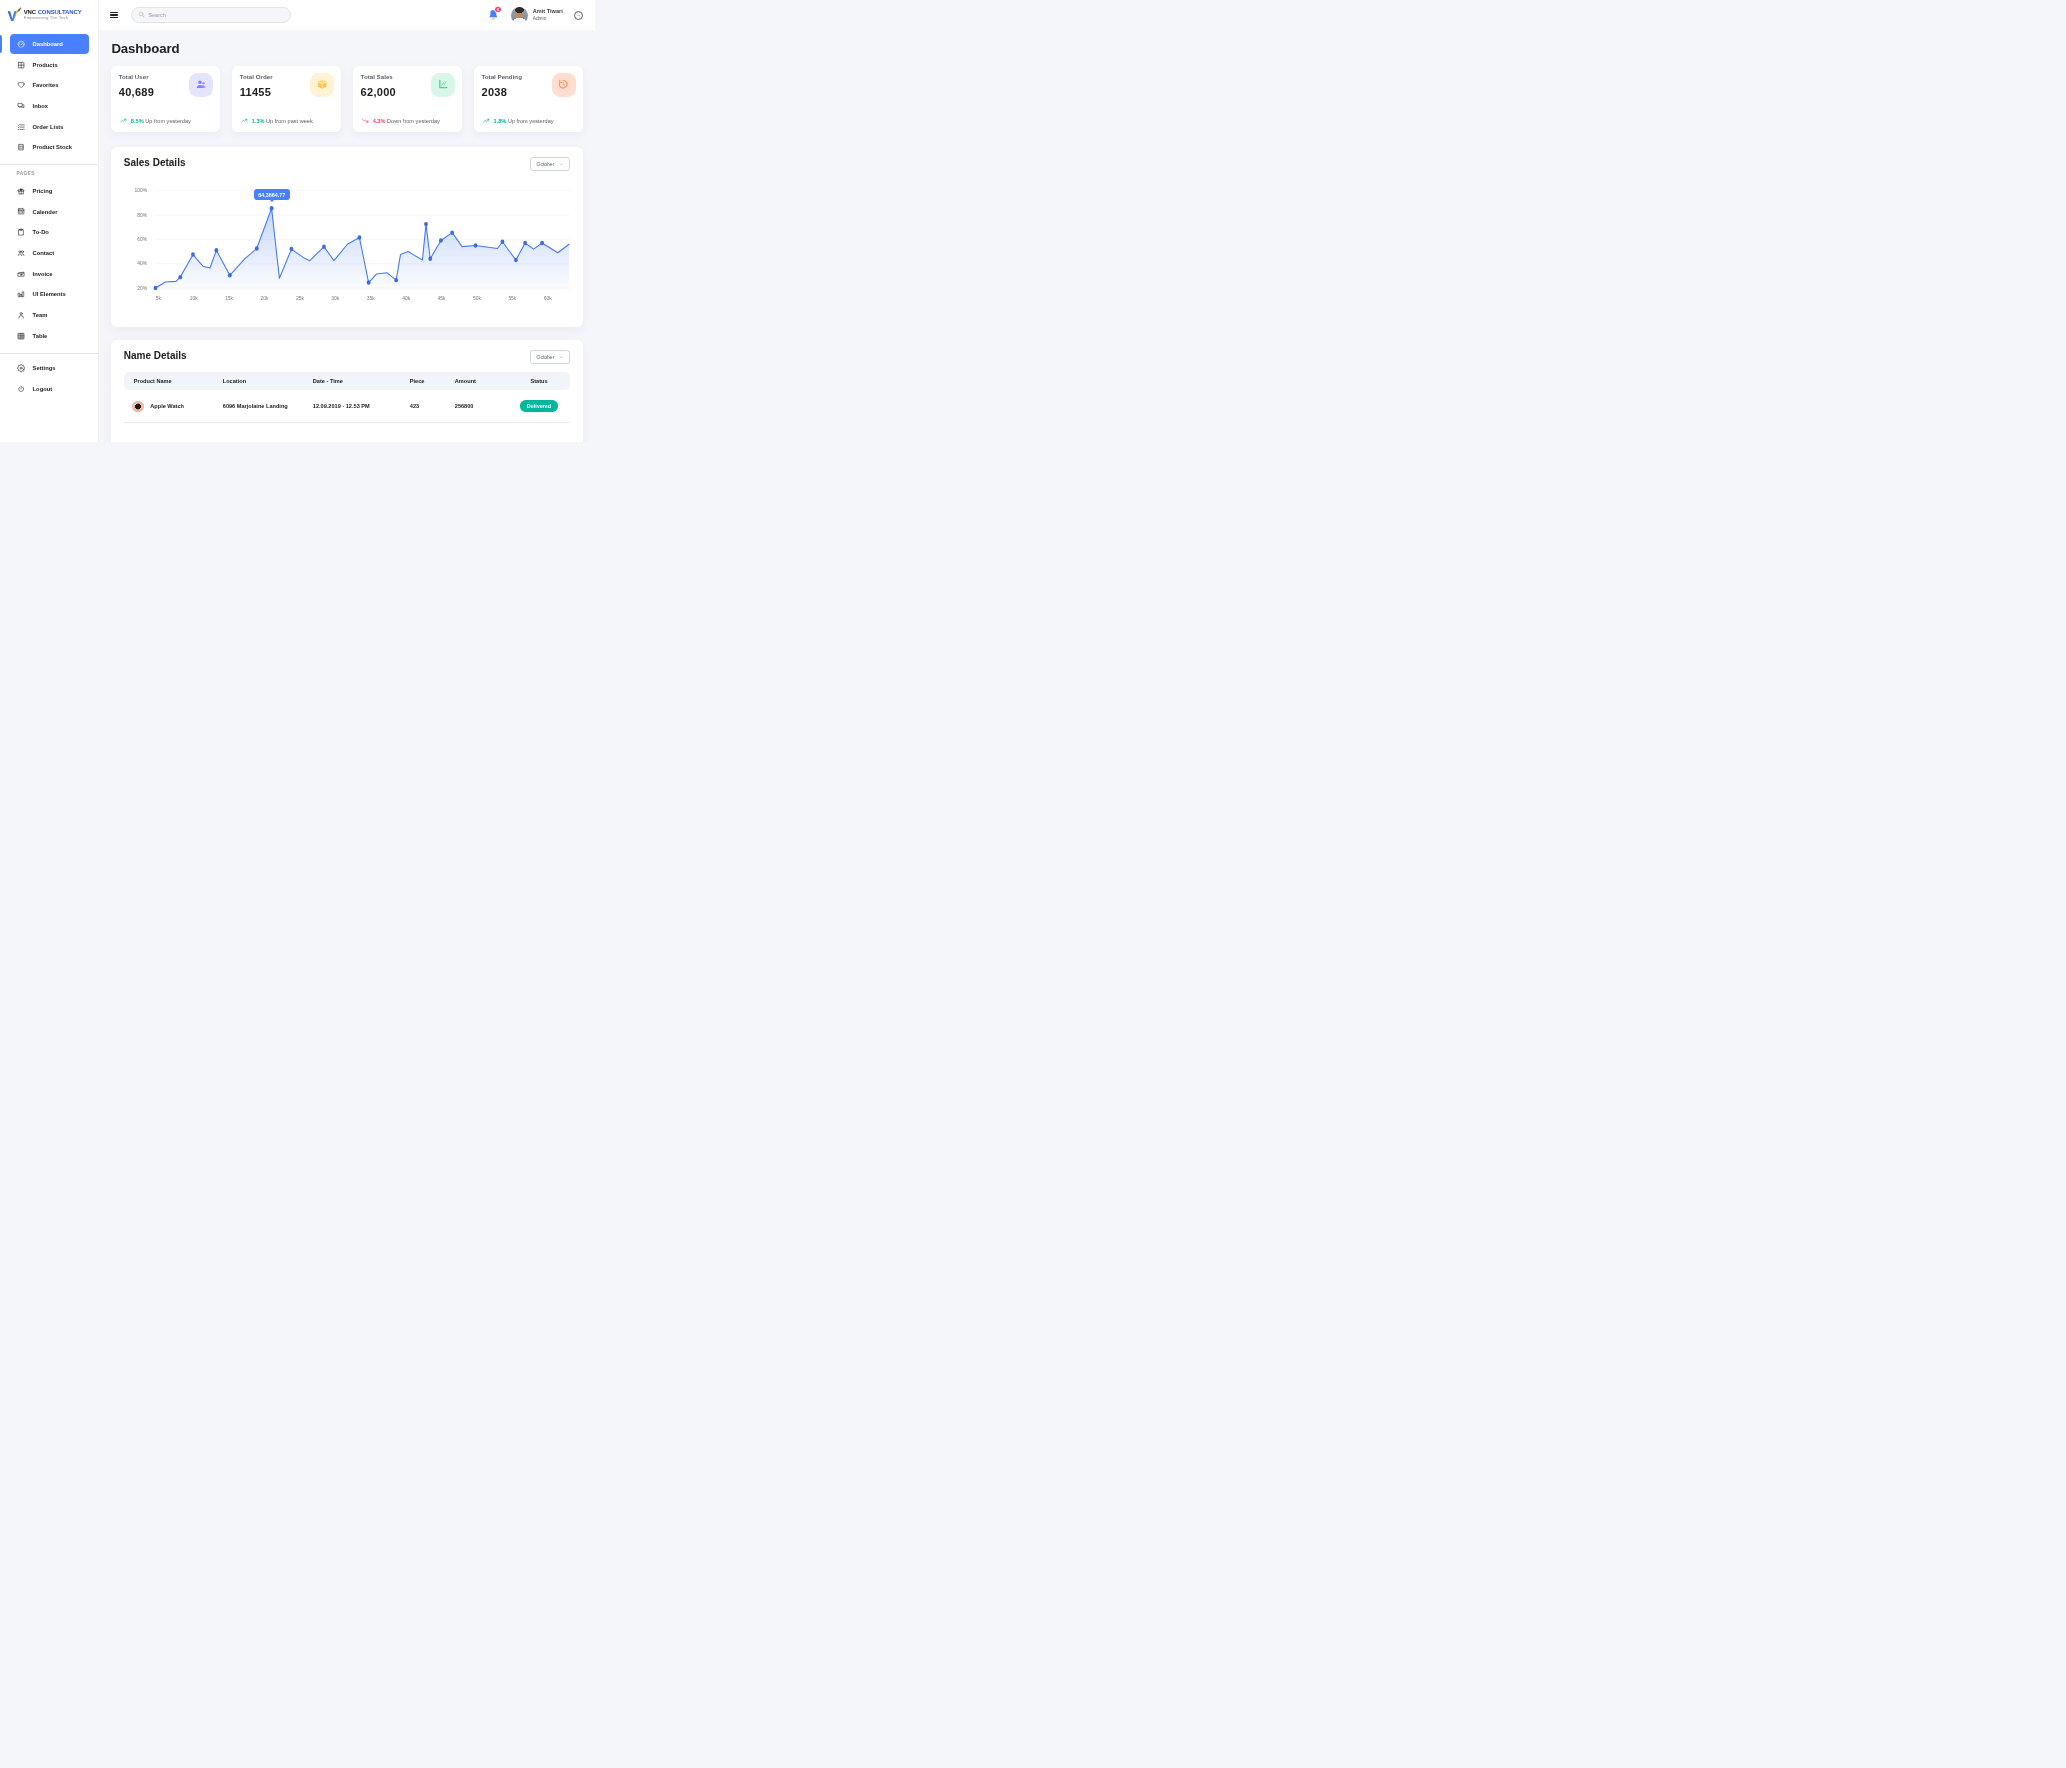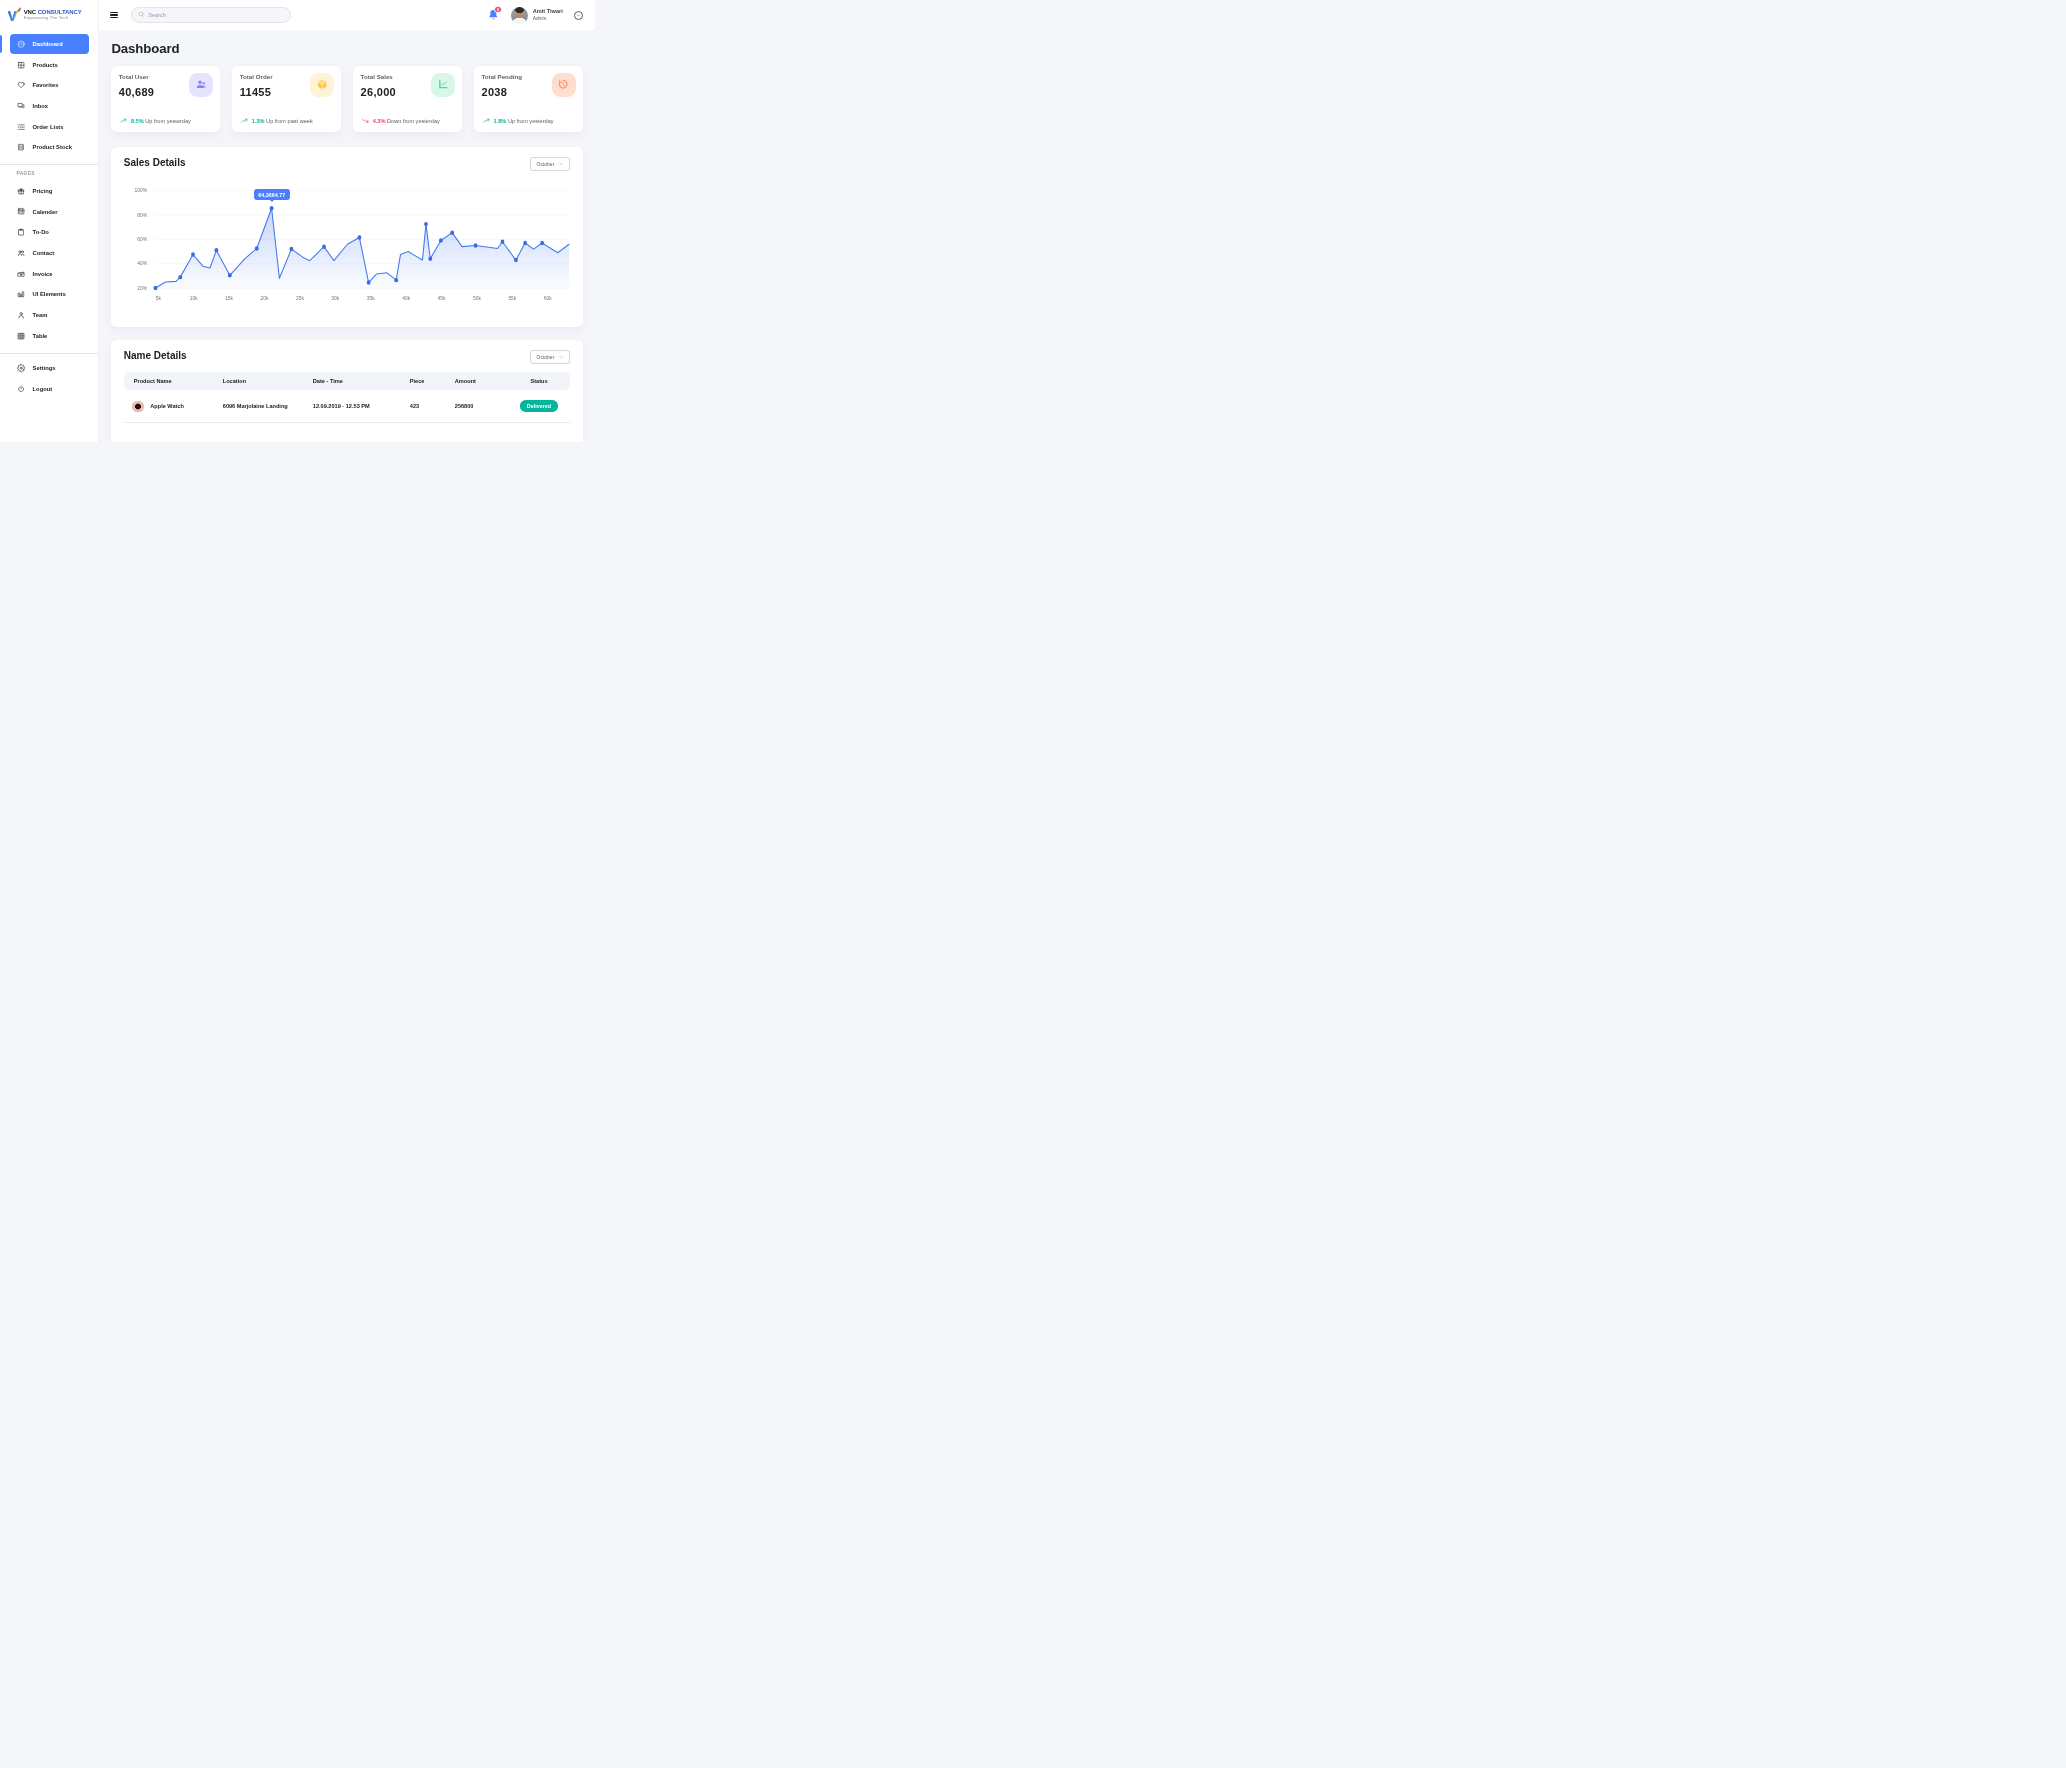--- a/index.html
+++ b/index.html
@@ -44,21 +44,21 @@
       linear-gradient(180deg,#9aa5ae,#7d8894); }
   .user-meta { margin-left:5px; line-height:1.25; }
   .user-name { font-size:5.6px; font-weight:bold; color:#404040; }
   .user-role { font-size:4.8px; color:#565656; margin-top:0.4px; }
   .chev-btn { margin-left:11.6px; width:9px; height:9px; border:0.6px solid #5c5c5c; border-radius:50%; display:flex; align-items:center; justify-content:center; color:#5c5c5c; cursor:pointer; background:#fff; }
 
   
   .content { padding:0 12.4px; flex:1; overflow:hidden; }
   h1.page-title { font-size:13.2px; font-weight:800; letter-spacing:-0.1px; color:#202224; margin-top:10.7px; }
 
-  .stats { display:flex; gap:12.4px; margin-top:10px; }
+  .stats { display:flex; gap:12.4px; margin-top:10px;justify-content:flex-end; }
   .stat-card { flex:1; height:66px; background:#fff; border-radius:5.8px; position:relative; padding:7px 7.4px; box-shadow:0 3.3px 10px rgba(46,58,89,0.05); }
   .stat-label { font-size:6.2px; font-weight:600; color:#5f6368; }
   .stat-value { font-size:11px; font-weight:800; letter-spacing:0.3px; color:#202224; margin-top:6.6px; }
   .stat-icon { position:absolute; top:7px; right:7px; width:24px; height:24px; border-radius:8.3px; display:flex; align-items:center; justify-content:center; }
   .stat-trend { position:absolute; left:7.9px; bottom:7px; display:flex; align-items:center; gap:3.3px; font-size:5.6px; color:#606060; }
   .stat-trend .tval { font-weight:bold; }
   .tico { display:flex; }
 
   .panel { background:#fff; border-radius:5.8px; box-shadow:0 3.3px 10px rgba(46,58,89,0.05); }
   .sales-panel { margin-top:15.7px; height:180px; padding:10px 12.4px;text-align:right; }
@@ -363,21 +363,21 @@
                   <path d="M3 17l6-6 3.5 3L21 7"></path>
                   <path d="M15 7h6v6"></path>
                 </svg>
             </span>
             <span><span class="tval" style="color: rgb(0, 182, 155);">1.3%</span> <span>Up from past week</span></span>
           </div>
         </div>
 
         <div class="stat-card">
           <div class="stat-label">Total Sales</div>
-          <div class="stat-value">26,000</div>
+          <div class="stat-value">62,000</div>
           <div class="stat-icon" style="background-color: rgb(217, 247, 232); color: rgb(74, 217, 145);">
             <svg width="12.4" height="12.4" viewBox="0 0 24 24" fill="none">
                 <path d="M5.5 4.5v14h13.5" stroke="currentColor" stroke-width="2.6" stroke-linecap="round"></path>
                 <path d="M8.5 14.5l3.6-4.6 2 2.6 3.8-5.6" stroke="currentColor" stroke-width="1.8" opacity="0.75" stroke-linecap="round" stroke-linejoin="round"></path>
               </svg>
           </div>
           <div class="stat-trend">
             <span class="tico" style="color: rgb(249, 60, 101);">
               <svg class="ic" width="8.3" height="7.4" viewBox="0 0 24 24" style="stroke-width:2">
                   <path d="M3 7l6 6 3.5-3 8.5 7"></path>

